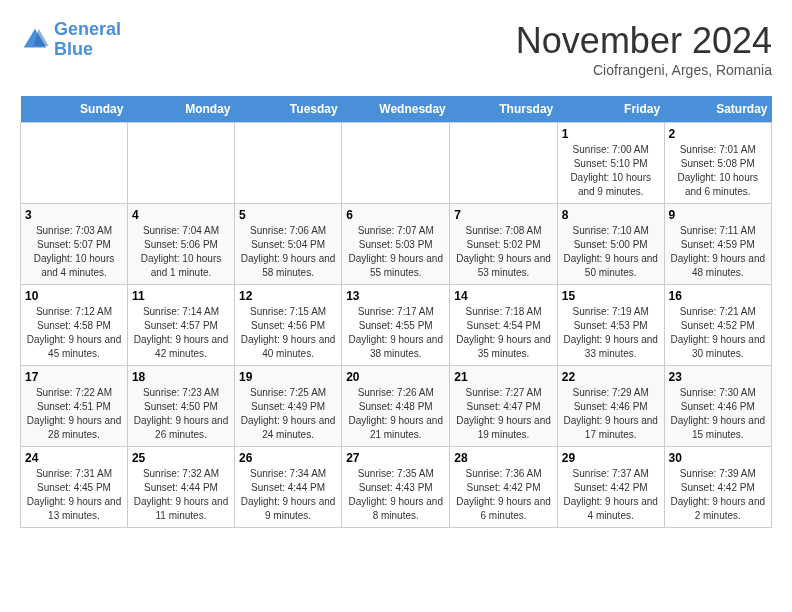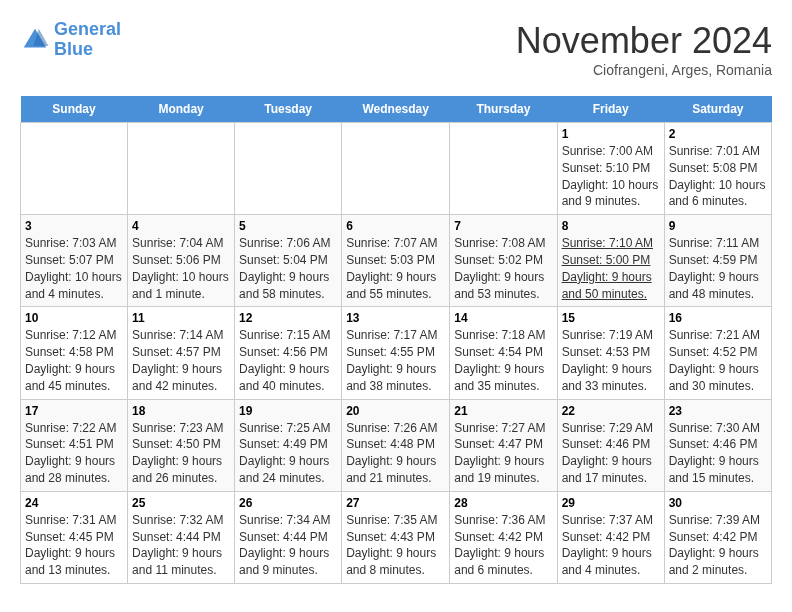--- a/index.html
+++ b/index.html
@@ -48,44 +48,45 @@
     }
     table {
       width: 100%;
       border-collapse: collapse;
       font-size: 11px;
     }
     thead tr th {
       background-color: #4a90d9;
       color: #fff;
       padding: 6px 4px;
-      text-align: center;
+      text-align: right;
       font-size: 12px;
       font-weight: bold;
     }
     tbody tr td {
       border: 1px solid #ccc;
       vertical-align: top;
       padding: 4px;
       width: 110px;
       min-height: 80px;
       background: #fff;
     }
     tbody tr:nth-child(even) td {
       background: #f9f9f9;
     }
     .day-num {
       font-weight: bold;
       font-size: 12px;
       margin-bottom: 2px;
     }
     .day-info {
-      font-size: 12px;
+      font-size: 10px;
       color: #333;
       line-height: 1.4;
+      text-align: center;
     }
     .empty {
       background: #fff !important;
     }
   </style>
 </head>
 <body>
 
 <div class="header">
   <div class="logo">
@@ -162,21 +163,21 @@
 Daylight: 9 hours and 55 minutes.</div>
         </td>
         <td>
           <div class="day-num">7</div>
           <div class="day-info" style="white-space: pre-line;">Sunrise: 7:08 AM
 Sunset: 5:02 PM
 Daylight: 9 hours and 53 minutes.</div>
         </td>
         <td>
           <div class="day-num">8</div>
-          <div class="day-info" style="white-space: pre-line; text-decoration: underline;">Sunrise: 7:10 AM
+          <div class="day-info" style="white-space: pre-line;">Sunrise: 7:10 AM
 Sunset: 5:00 PM
 Daylight: 9 hours and 50 minutes.</div>
         </td>
         <td>
           <div class="day-num">9</div>
           <div class="day-info" style="white-space: pre-line;">Sunrise: 7:11 AM
 Sunset: 4:59 PM
 Daylight: 9 hours and 48 minutes.</div>
         </td>
       </tr>

